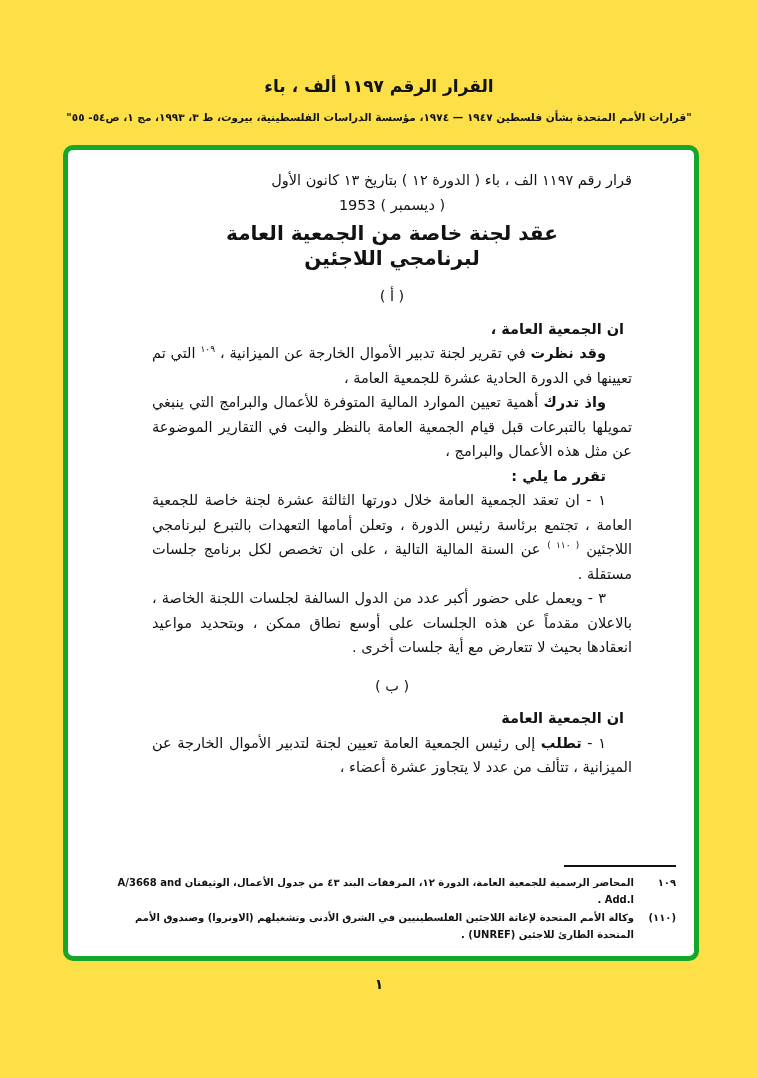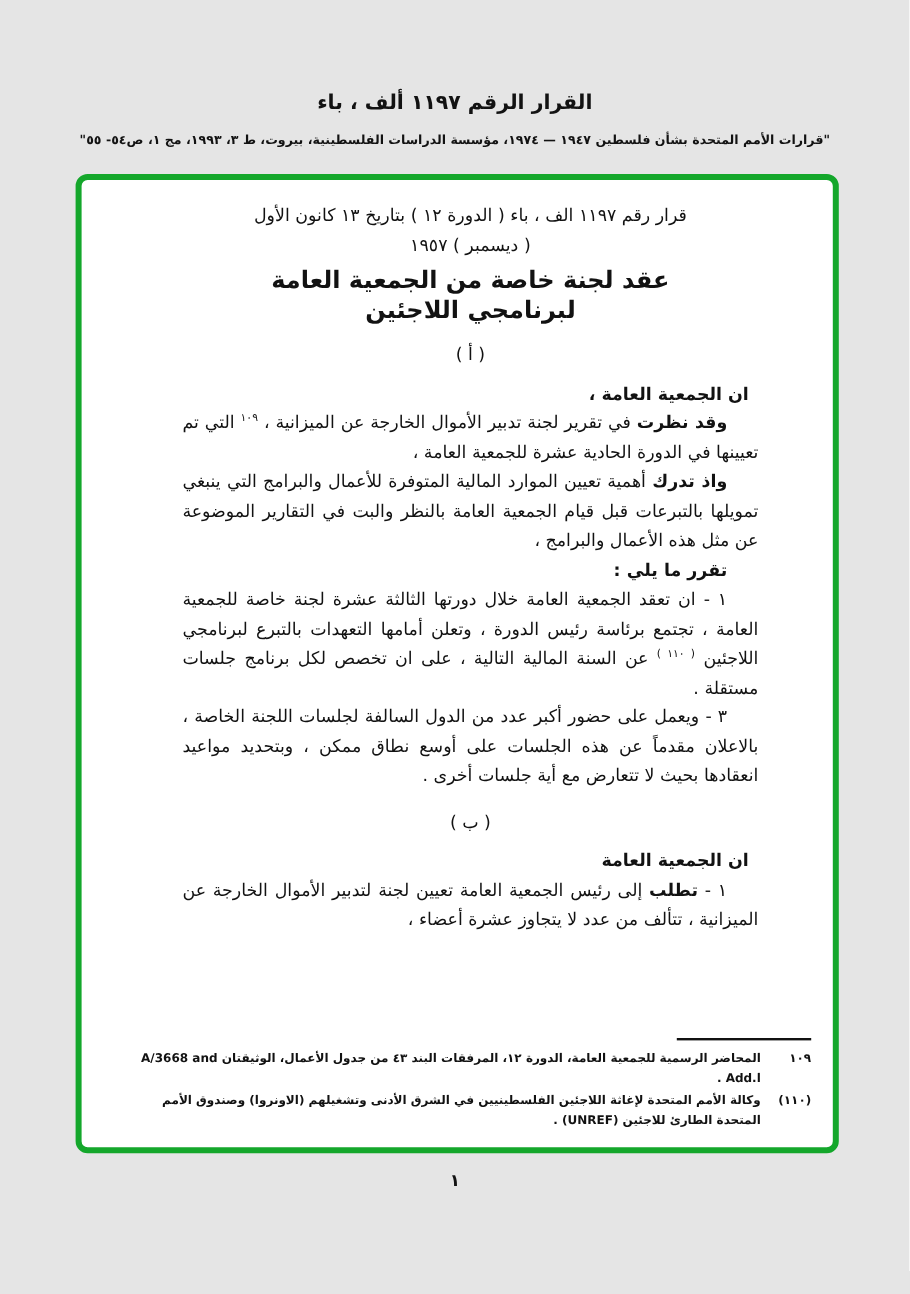--- a/index.html
+++ b/index.html
@@ -6,21 +6,21 @@
     margin: 0;
     padding: 0;
     background: #ffffff;
     font-family: "DejaVu Sans", sans-serif;
     color: #121212;
   }
   .page {
     position: relative;
     width: 758px;
     height: 1078px;
-    background: #e5e5e5;
+    background: #fde047;
     overflow: hidden;
   }
   
   .header {
     direction: rtl;
     text-align: center;
     padding-top: 76px;
   }
   .doc-title {
     font-weight: bold;
@@ -46,21 +46,21 @@
   }
   .content {
     direction: rtl;
     padding: 18px 62px 0 84px;
     font-size: 14.5px;
     line-height: 24.5px;
     text-align: justify;
     text-justify: inter-word;
   }
   .res-heading-line1 {
-    text-align: center;
+    text-align: right;
     font-size: 14.5px;
   }
   .res-heading-line2 {
     text-align: center;
     font-size: 14.5px;
     margin-bottom: 4px;
   }
   .subtitle {
     text-align: center;
     font-weight: bold;
@@ -126,21 +126,21 @@
 
   <div class="header">
     <div class="doc-title">القرار الرقم ١١٩٧ ألف ، باء</div>
     <div class="citation">"قرارات الأمم المتحدة بشأن فلسطين ١٩٤٧ — ١٩٧٤، مؤسسة الدراسات الفلسطينية، بيروت، ط ٣، ١٩٩٣، مج ١، ص٥٤- ٥٥"</div>
   </div>
 
   <div class="frame">
     <div class="content">
 
       <div class="res-heading-line1">قرار رقم ١١٩٧ الف ، باء ( الدورة ١٢ ) بتاريخ ١٣ كانون الأول</div>
-      <div class="res-heading-line2">( ديسمبر )  ١٩٥٧</div>
+      <div class="res-heading-line2">( ديسمبر )  1953</div>
 
       <div class="subtitle">عقد لجنة خاصة من الجمعية العامة</div>
       <div class="subtitle">لبرنامجي اللاجئين</div>
 
       <div class="section-label">( أ )</div>
 
       <p class="opening">ان الجمعية العامة ،</p>
 
       <p class="para"><span class="bold">وقد نظرت</span><span> في تقرير لجنة تدبير الأموال الخارجة عن الميزانية ، </span><sup class="fn-ref">١٠٩</sup><span> التي تم تعيينها في الدورة الحادية عشرة للجمعية العامة ،</span></p>
 

